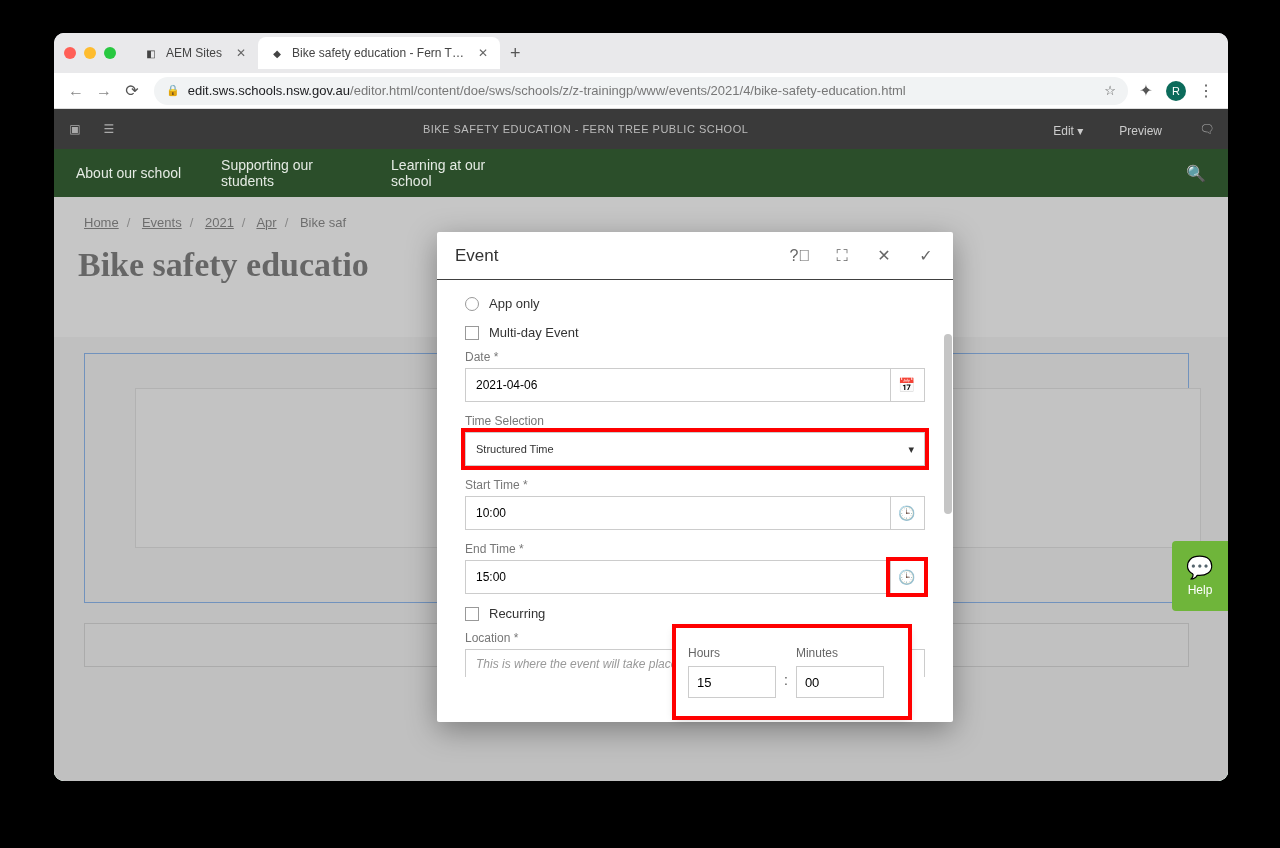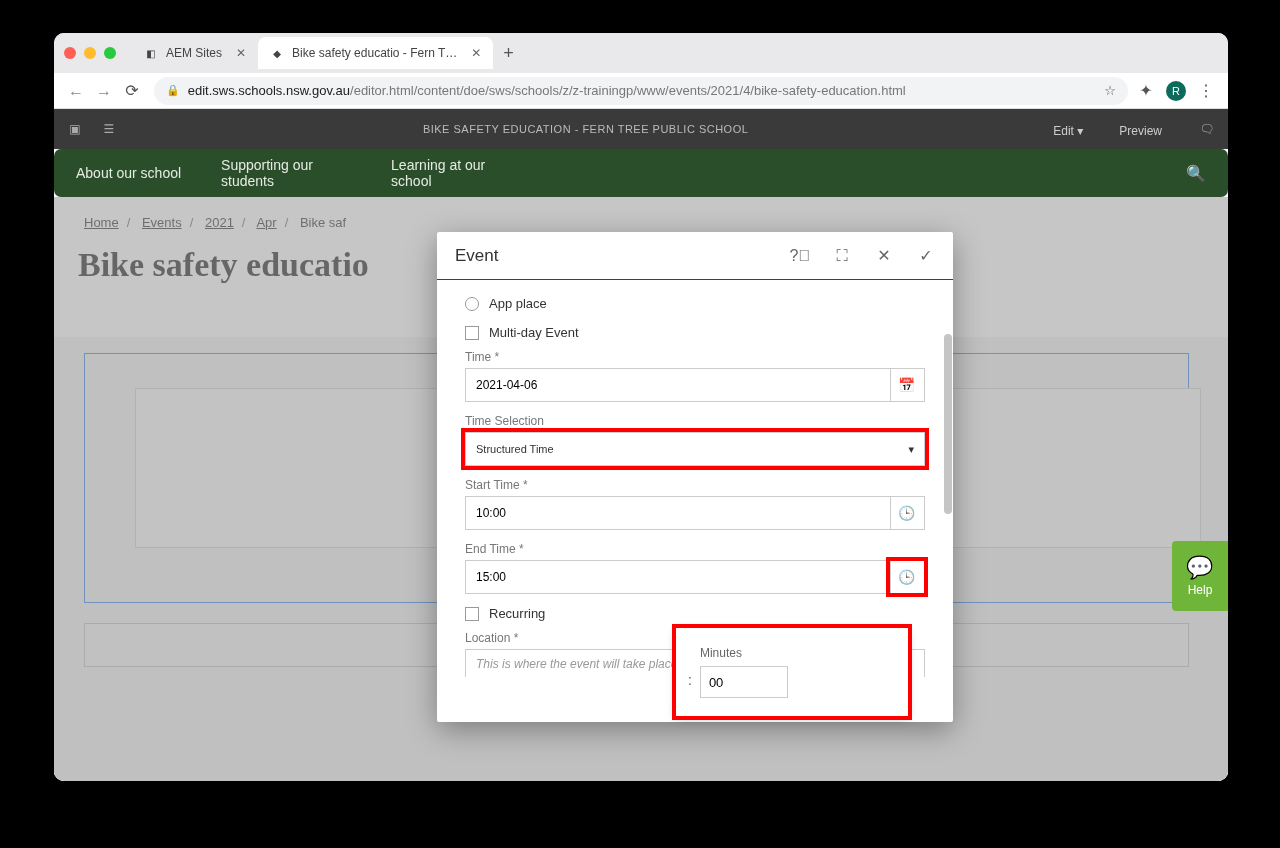--- a/index.html
+++ b/index.html
@@ -69,21 +69,21 @@
     color: #ccc; font-size: 12px; padding: 0 12px;
   }
   .aem-bar .aem-left { display: flex; gap: 16px; }
   .aem-bar .aem-ic { width: 18px; height: 18px; display:flex; align-items:center; justify-content:center; color:#aaa; }
   .aem-bar .aem-title { flex: 1; text-align: center; font-size: 11px; letter-spacing: 0.5px; color: #bbb; }
   .aem-bar .aem-right { display: flex; gap: 36px; align-items: flex-end; }
   .aem-bar .aem-right span { font-size: 12px; color: #ccc; }
 
   .site-nav {
     height: 48px; background: #2b4e2a; display: flex; align-items: center;
-    padding: 0 22px; gap: 40px; color: #e5ebe4; font-size: 14px; border-radius: 7px;
+    padding: 0 22px; gap: 40px; color: #e5ebe4; font-size: 14px;
   }
   .site-nav .navitem { max-width: 130px; line-height: 1.15; }
   .site-nav .spacer { flex: 1; }
   .site-nav .search { font-size: 16px; color: #e5ebe4; }
 
   .content-area {
     position: relative;
     height: calc(100% - 40px - 36px - 40px - 48px);
     background: #86efac;
     overflow: hidden;
@@ -213,21 +213,21 @@
       <div class="tl tl-grn"></div>
     </div>
     <div class="tabs-row">
       <div class="tab inactive">
         <span class="favicon">◧</span>
         <span>AEM Sites</span>
         <span class="close-x">✕</span>
       </div>
       <div class="tab active">
         <span class="favicon">◆</span>
-        <span>Bike safety educatio - Fern T…</span>
+        <span>Bike safety education - Fern T…</span>
         <span class="close-x">✕</span>
       </div>
       <div class="new-tab">+</div>
     </div>
   </div>
 
   <div class="url-bar-row">
     <div class="nav-btn">←</div>
     <div class="nav-btn">→</div>
     <div class="nav-btn active">⟳</div>
@@ -301,30 +301,30 @@
         <div class="dic">⛶</div>
         <div class="dic">✕</div>
         <div class="dic">✓</div>
       </div>
     </div>
     <div class="dialog-body">
       <div class="scroll-thumb"></div>
 
       <div class="radio-row">
         <div class="radio-dot"></div>
-        <span>App place</span>
+        <span>App only</span>
       </div>
 
       <div class="check-row" style="margin-top:14px;">
         <div class="check-box"></div>
         <span>Multi-day Event</span>
       </div>
 
       <div class="field">
-        <span class="lbl">Time *</span>
+        <span class="lbl">Date *</span>
         <div class="input-wrap">
           <input value="2021-04-06" style="">
           <div class="input-suffix">📅</div>
         </div>
       </div>
 
       <div class="field">
         <span class="lbl">Time Selection</span>
         <div class="select-wrap highlight-container-1">
           <span>Structured Time</span>
@@ -356,20 +356,24 @@
       <div class="field">
         <span class="lbl">Location *</span>
         <div class="input-wrap" style="height:28px; border:none; border-top:1px solid #ccc; border-left:1px solid #ccc; border-right:1px solid #ccc;">
           <span class="placeholder-text" style="align-self:center;">This is where the event will take place. Mandatory.</span>
         </div>
       </div>
     </div>
   </div>
 
   <div class="timepicker-pop">
+    <div class="tp-col">
+      <span class="tp-lbl">Hours</span>
+      <input class="tp-inp" value="15" style="">
+    </div>
     <div class="tp-colon">:</div>
     <div class="tp-col">
       <span class="tp-lbl">Minutes</span>
       <input class="tp-inp" value="00" style="">
     </div>
   </div>
 
 </div>
 
 </body></html>

